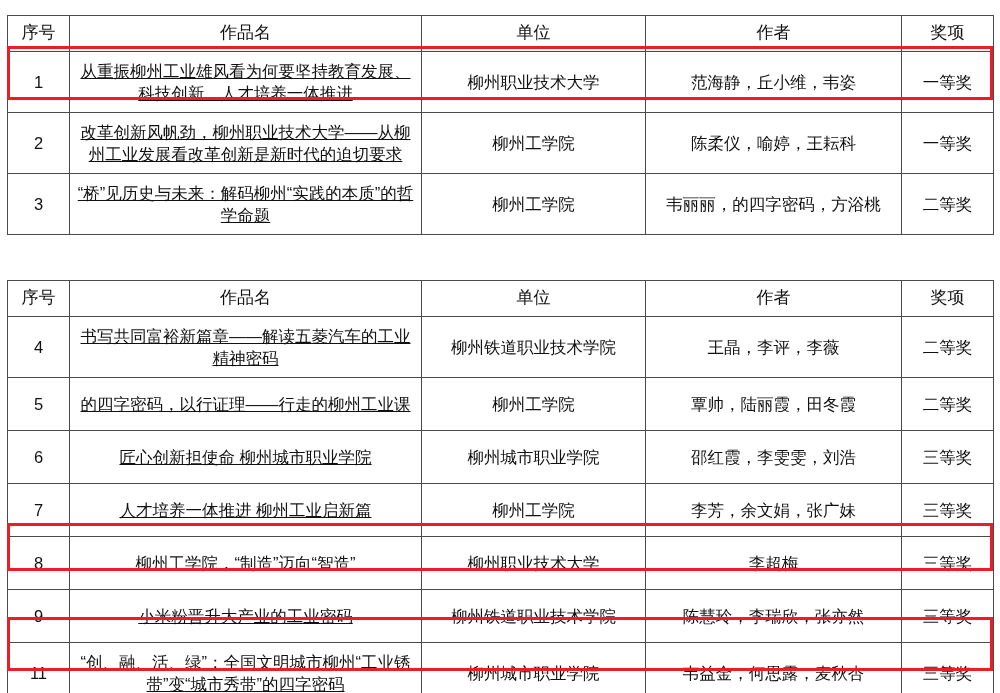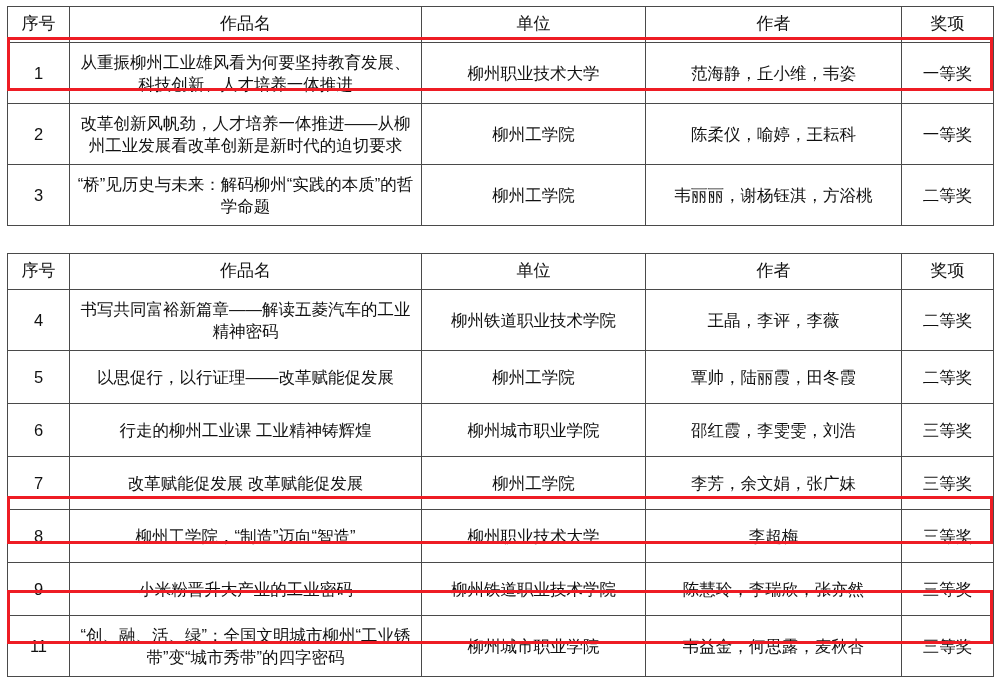--- a/index.html
+++ b/index.html
@@ -15,21 +15,21 @@
     overflow: hidden;
   }
   .page {
     position: relative;
     width: 1000px;
     height: 693px;
     background: #ffffff;
   }
   table.award-table {
     width: 986px;
-    margin: 6px 7px;
+    margin: 15px 7px;
     border-collapse: collapse;
     table-layout: fixed;
   }
   table.award-table td,
   table.award-table th {
     border: 1px solid #4a4a4a;
     text-align: center;
     vertical-align: middle;
     font-weight: normal;
     font-size: 16.5px;
@@ -44,20 +44,21 @@
   .col-title { width: 352px; }
   .col-unit  { width: 224px; }
   .col-author{ width: 256px; }
   .col-prize { width: 92px; }
   .r-1line td { height: 40px; }
   .r-2line td { height: 48px; }
 
   .title-cell {
     padding-left: 10px;
     padding-right: 10px;
+    text-decoration: underline;
   }
 
   
   .hl {
     position: absolute;
     border: 3px solid #ee1c24;
     box-sizing: border-box;
     pointer-events: none;
   }
   .gap {
@@ -90,30 +91,30 @@
         </tr>
         <tr class="r-2line">
           <td>1</td>
           <td class="title-cell">从重振柳州工业雄风看为何要坚持教育发展、科技创新、人才培养一体推进</td>
           <td>柳州职业技术大学</td>
           <td>范海静，丘小维，韦姿</td>
           <td>一等奖</td>
         </tr>
         <tr class="r-2line">
           <td>2</td>
-          <td class="title-cell">改革创新风帆劲，人才培养一体推进——从柳州工业发展看改革创新是新时代的迫切要求</td>
+          <td class="title-cell">改革创新风帆劲，柳州职业技术大学——从柳州工业发展看改革创新是新时代的迫切要求</td>
           <td>柳州工学院</td>
           <td>陈柔仪，喻婷，王耘科</td>
           <td>一等奖</td>
         </tr>
         <tr class="r-2line">
           <td>3</td>
           <td class="title-cell">“桥”见历史与未来：解码柳州“实践的本质”的哲学命题</td>
           <td>柳州工学院</td>
-          <td>韦丽丽，谢杨钰淇，方浴桃</td>
+          <td>韦丽丽，的四字密码，方浴桃</td>
           <td>二等奖</td>
         </tr>
       </tbody>
     </table>
     <div class="hl" style="left:7px; top:31px; width:986px; height:54px;"></div>
   </div>
 
   <div class="gap"></div>
 
   <div class="table-block">
@@ -137,37 +138,37 @@
         <tr class="r-2line">
           <td>4</td>
           <td class="title-cell">书写共同富裕新篇章——解读五菱汽车的工业精神密码</td>
           <td>柳州铁道职业技术学院</td>
           <td>王晶，李评，李薇</td>
           <td>二等奖</td>
         </tr>
 
         <tr class="r-1line">
           <td>5</td>
-          <td class="title-cell">以思促行，以行证理——改革赋能促发展</td>
+          <td class="title-cell">的四字密码，以行证理——行走的柳州工业课</td>
           <td>柳州工学院</td>
           <td>覃帅，陆丽霞，田冬霞</td>
           <td>二等奖</td>
         </tr>
 
         <tr class="r-1line">
           <td>6</td>
-          <td class="title-cell">行走的柳州工业课  工业精神铸辉煌</td>
+          <td class="title-cell">匠心创新担使命  柳州城市职业学院</td>
           <td>柳州城市职业学院</td>
           <td>邵红霞，李雯雯，刘浩</td>
           <td>三等奖</td>
         </tr>
 
         <tr class="r-1line">
           <td>7</td>
-          <td class="title-cell">改革赋能促发展  改革赋能促发展</td>
+          <td class="title-cell">人才培养一体推进  柳州工业启新篇</td>
           <td>柳州工学院</td>
           <td>李芳，余文娟，张广妹</td>
           <td>三等奖</td>
         </tr>
 
         <tr class="r-1line">
           <td>8</td>
           <td class="title-cell">柳州工学院，“制造”迈向“智造”</td>
           <td>柳州职业技术大学</td>
           <td>李超梅</td>

